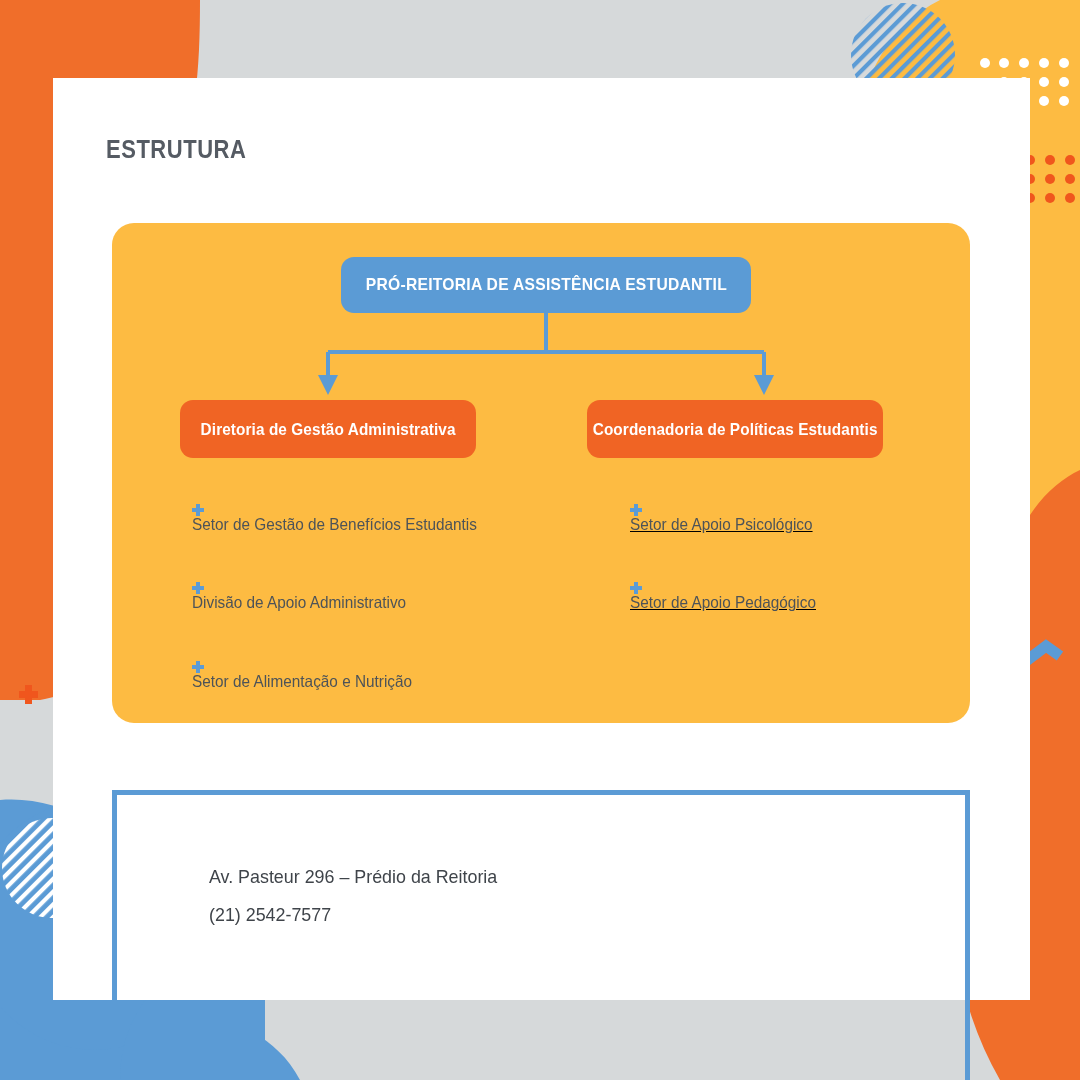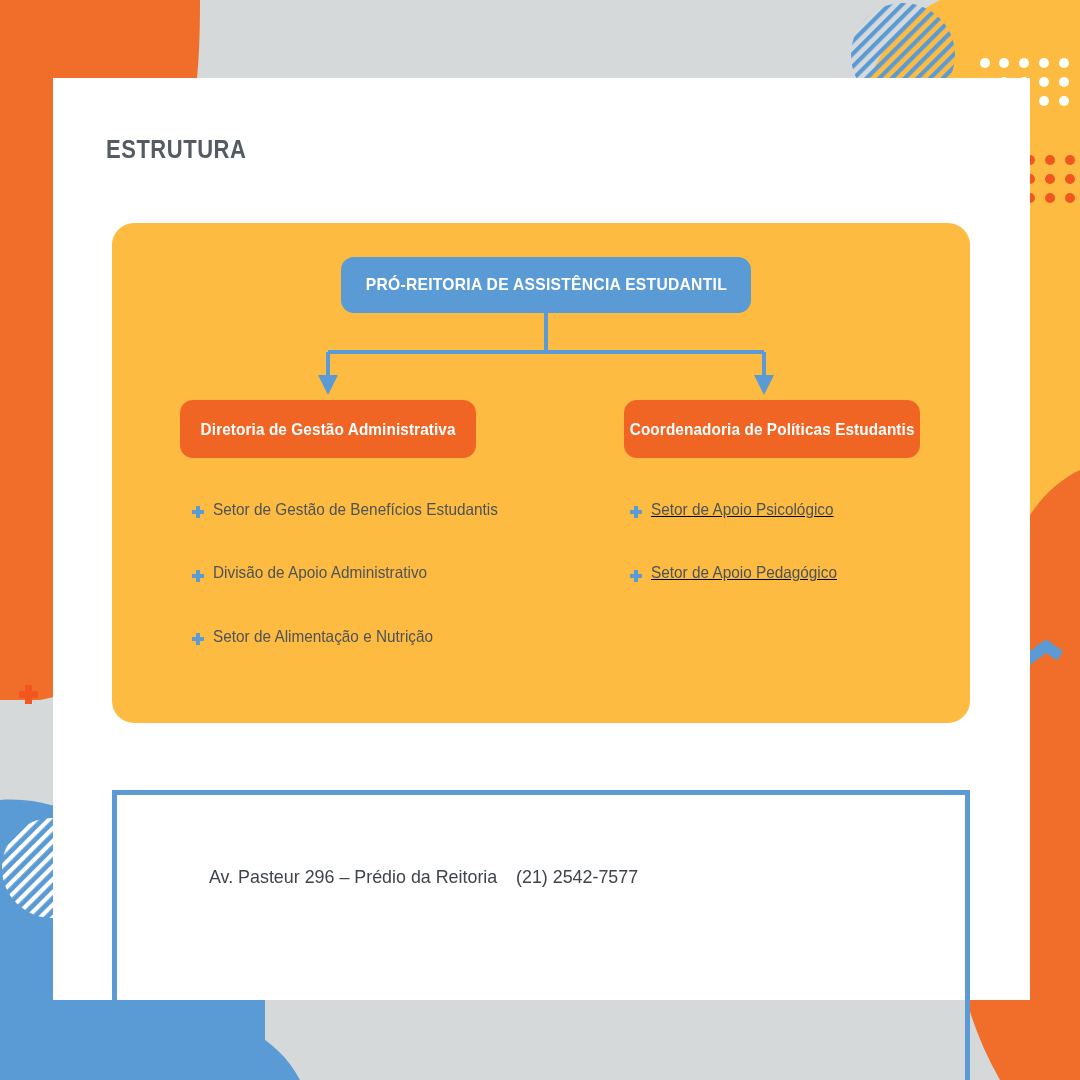--- a/index.html
+++ b/index.html
@@ -90,32 +90,33 @@
   }
   .branch-box .node-label {
     color: #ffffff;
     font-size: 16.5px;
     font-weight: bold;
     letter-spacing: 0.1px;
     transform: scaleX(0.93);
     white-space: nowrap;
   }
   #branch-box-0 { left: 68px;  width: 296px; justify-content: center; }
-  #branch-box-1 { left: 512px; width: 296px; }
+  #branch-box-1 { left: 475px; width: 296px; }
 
   
   .sub-list { position: absolute; top: 278px; }
   #sub-list-0 { left: 80px; }
   #sub-list-1 { left: 518px; text-decoration: underline; }
 
   .sub-item {
     display: flex;
-    align-items: flex-end;
+    align-items: flex-start;
     margin-bottom: 46px;
     white-space: nowrap;
+    flex-direction: column;
   }
   .sub-bullet {
     position: relative;
     width: 12px; height: 12px;
     margin-right: 9px;
     margin-top: 3px;
     flex: 0 0 auto;
   }
   .sub-bullet::before,
   .sub-bullet::after {
@@ -143,21 +144,21 @@
     border: 5px solid #5b9bd5;
     box-sizing: border-box;
     background: transparent;
   }
   #footer-content {
     position: absolute;
     left: 209px; top: 866px;
     display: flex;
     gap: 89px;
   }
-  .contact-col { display: flex; flex-direction: row; }
+  .contact-col { display: flex; flex-direction: column; }
   .contact-line {
     font-size: 19px;
     color: #3f444a;
     margin-bottom: 16px;
     white-space: nowrap;
     transform: scaleX(0.94);
     transform-origin: left center;
   }
   .contact-line.link {
     color: #2255bb;

